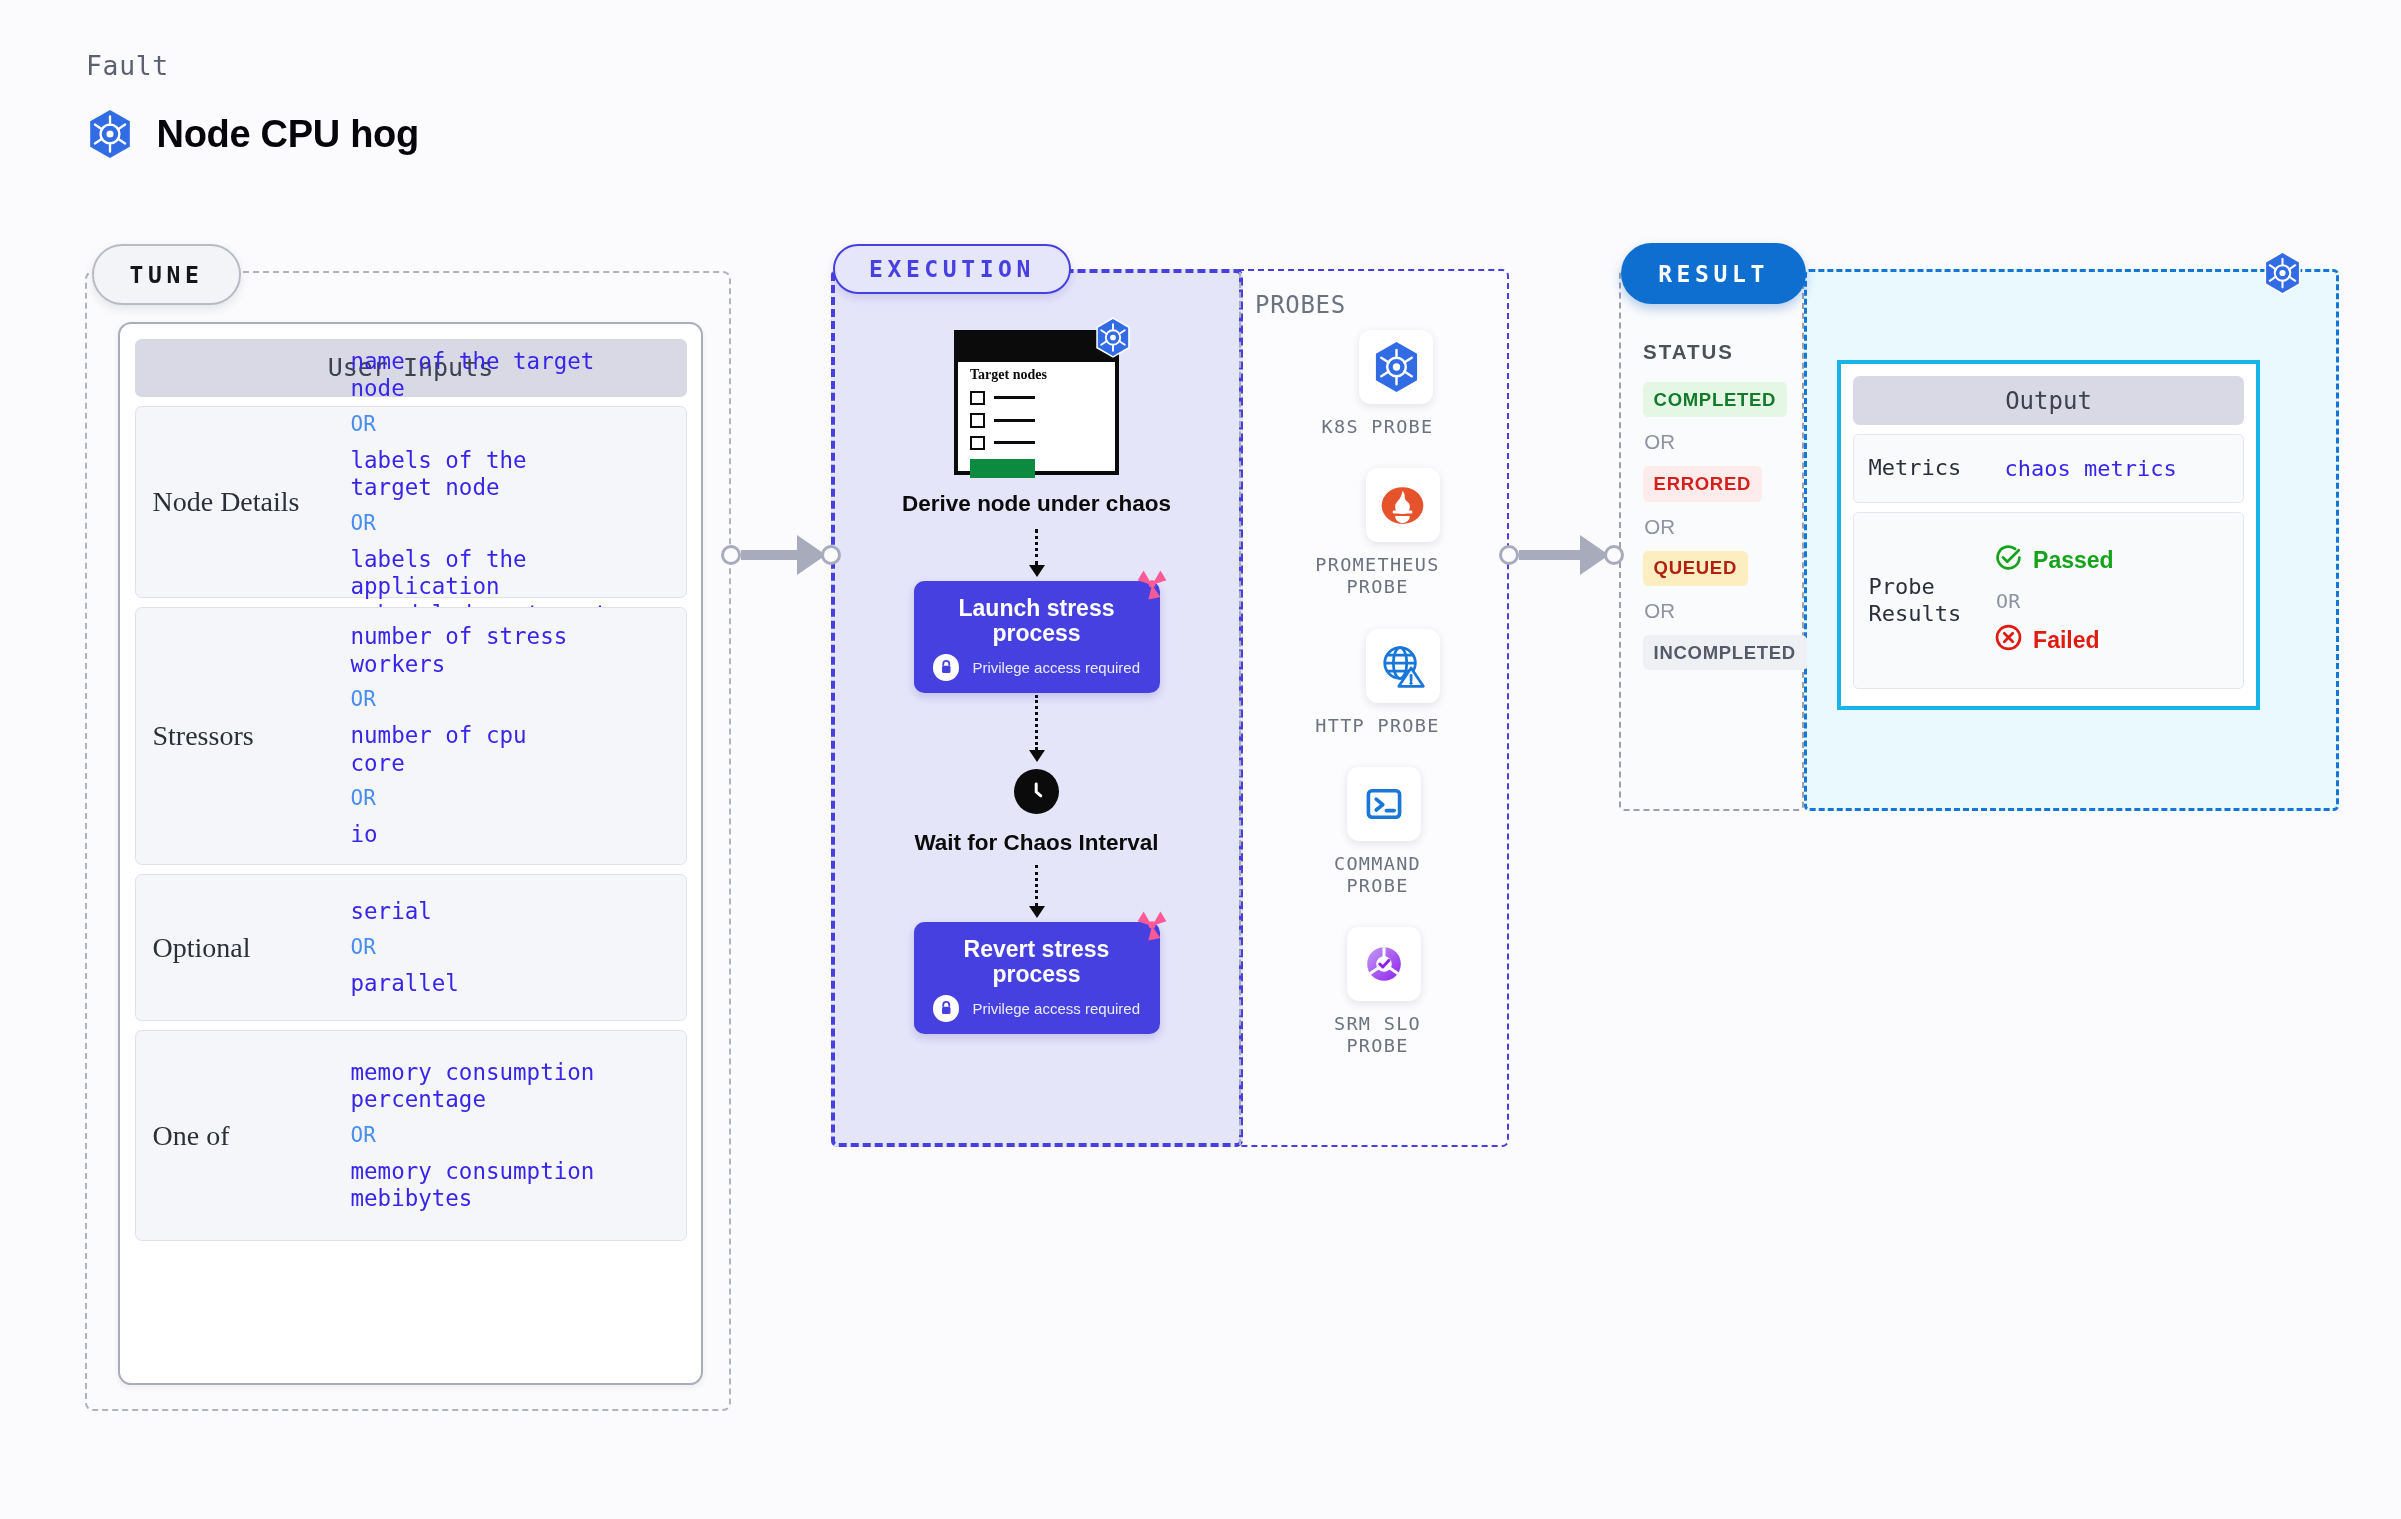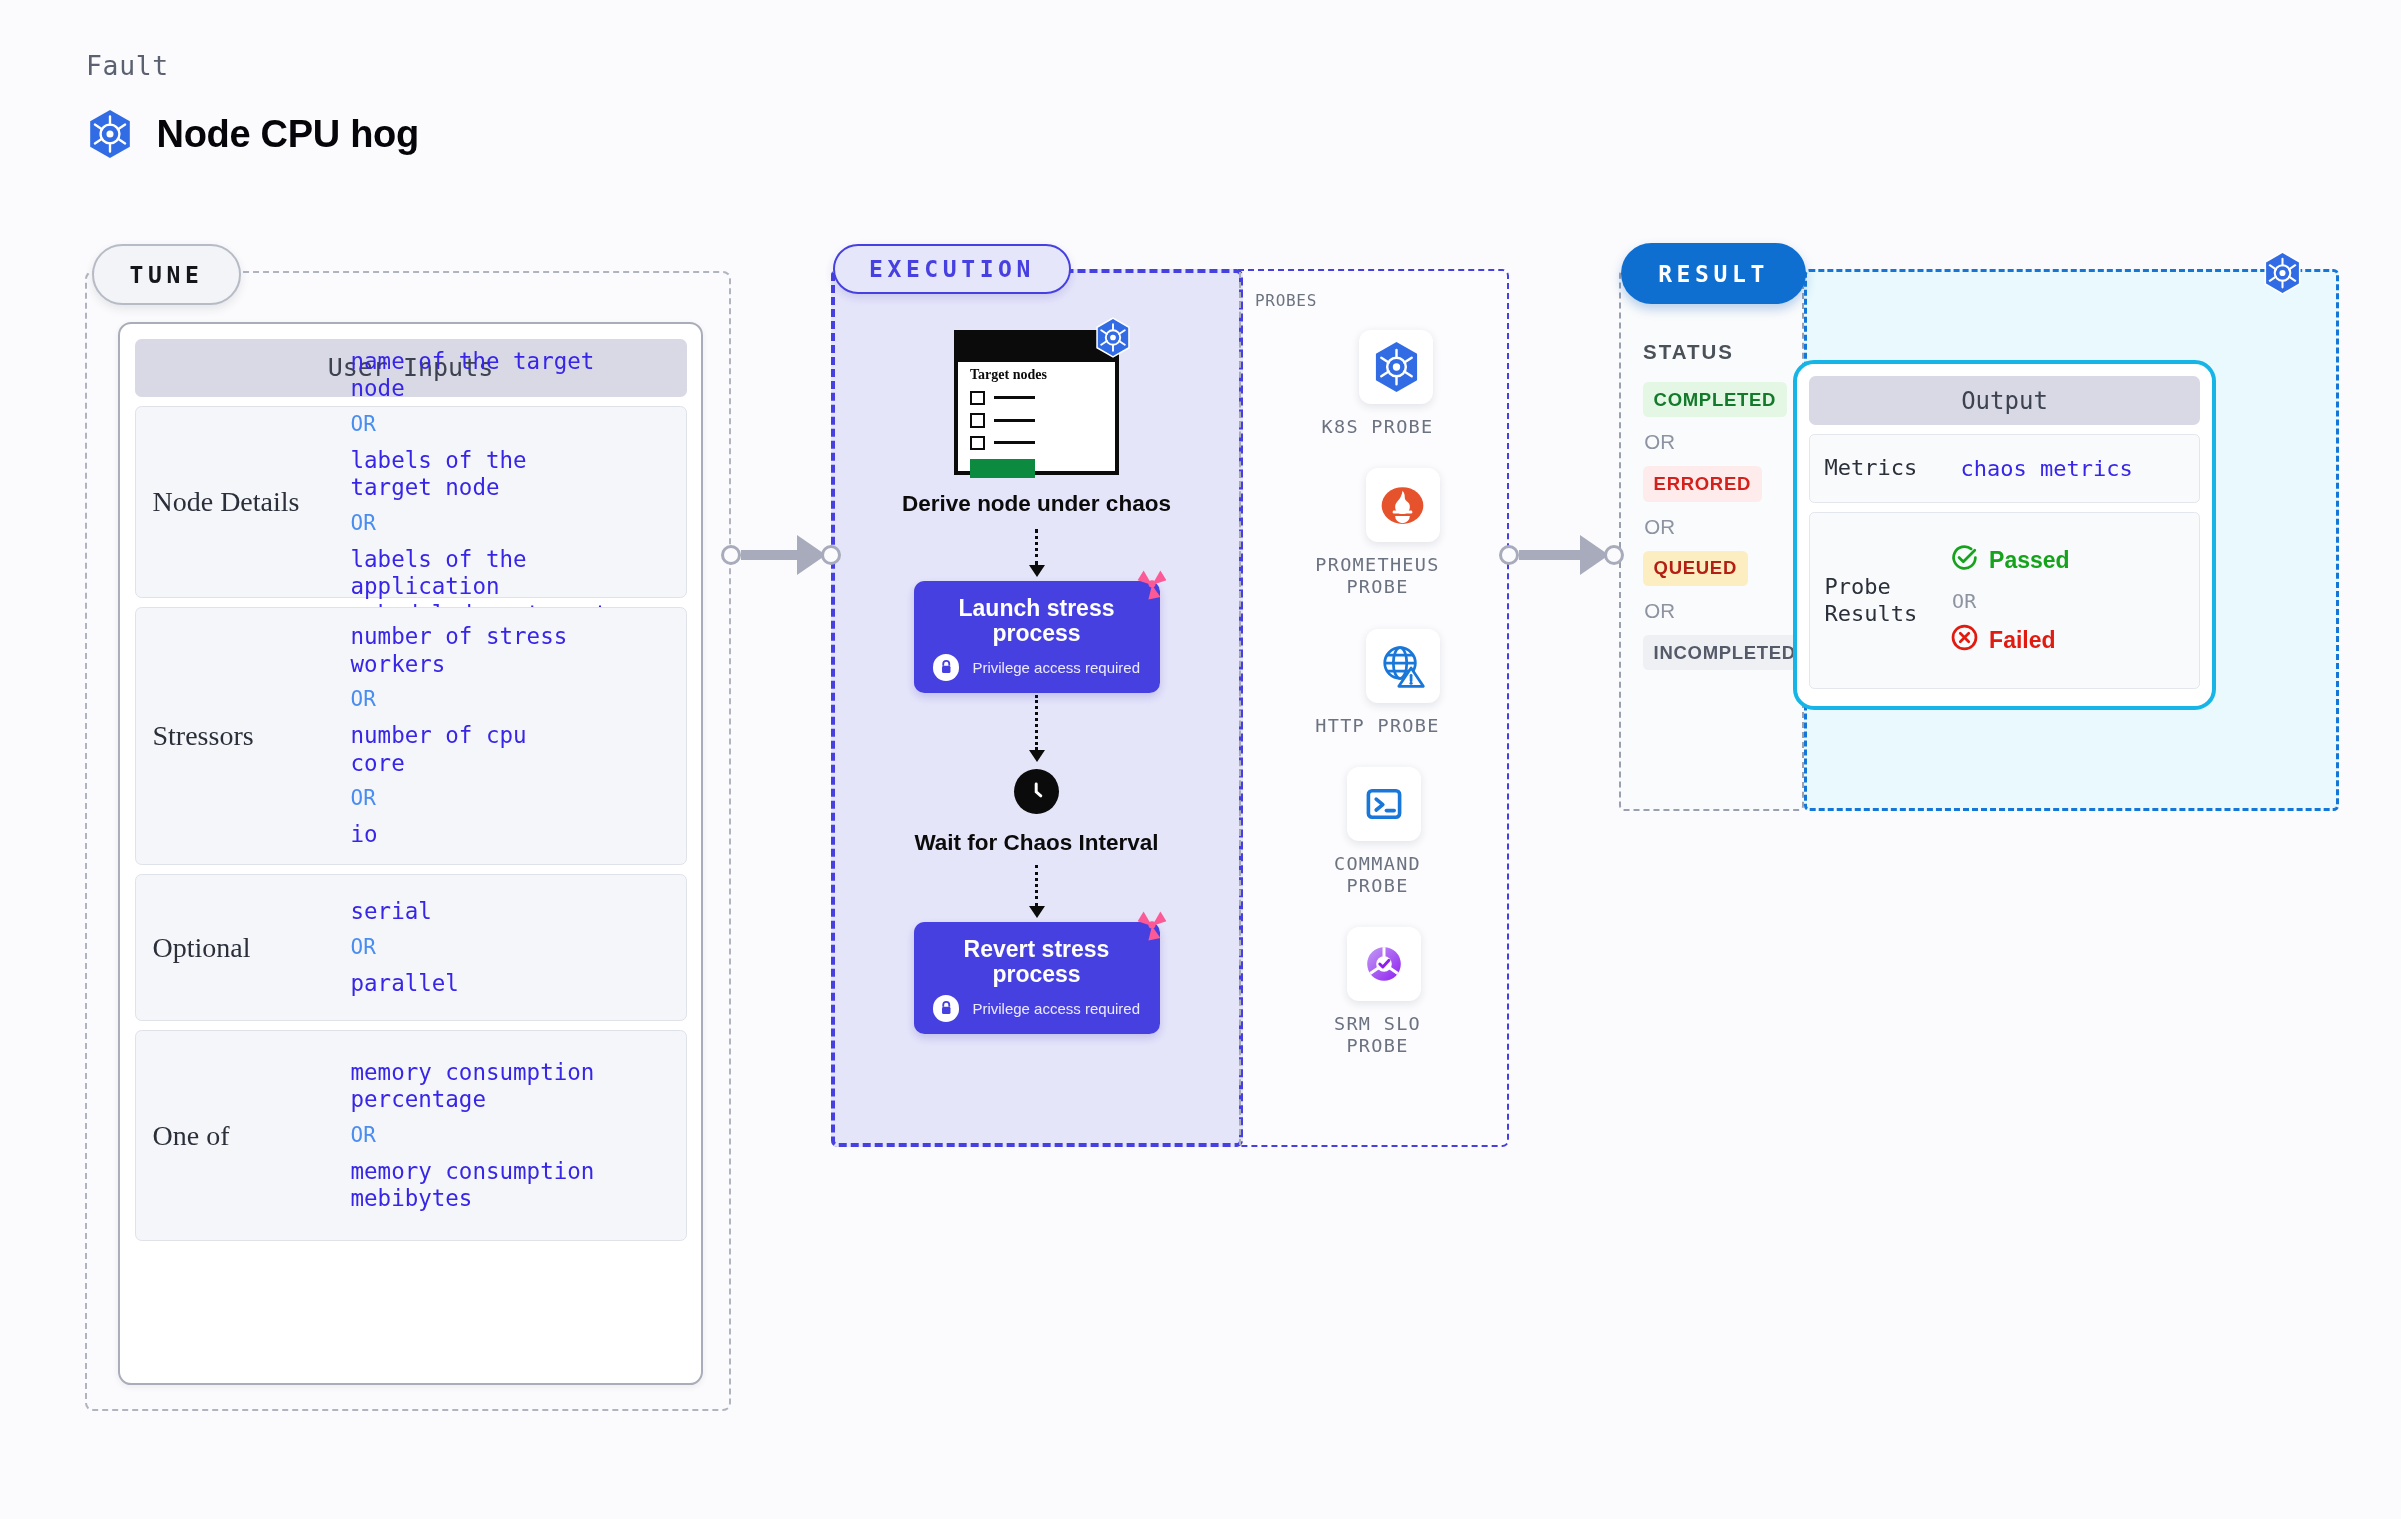--- a/index.html
+++ b/index.html
@@ -69,21 +69,21 @@
   #exec-outer{
     left:831px;top:269px;width:678px;height:878px;
     border:2.6px dashed #4740e0;border-radius:6.6px;box-sizing:border-box;background:#fcfcfe;
   }
   #exec-fill{
     left:831px;top:269px;width:412px;height:878px;
     background:#e5e5fa;border:4px dashed #4740e0;border-radius:6.6px;box-sizing:border-box;
   }
   #probes-divider{left:1239px;top:272px;width:0;height:873px;border-left:2.6px dashed #a8acb8;}
 
-  #probes-label{left:1255px;top:291px;font-family:"DejaVu Sans Mono",monospace;font-size:16px;color:#6b7280;letter-spacing:0.7px;}
+  #probes-label{left:1255px;top:291px;font-family:"DejaVu Sans Mono",monospace;font-size:24px;color:#6b7280;letter-spacing:0.7px;}
 
   
   #flow{left:878px;top:330px;width:317px;display:flex;flex-direction:column;align-items:center;}
   #targetnode-card{position:relative;width:165px;height:145px;background:#ffffff;border:4px solid #0b0b0b;box-sizing:border-box;}
   #tn-bar{position:absolute;left:0;top:0;right:0;height:28px;background:#0b0b0b;}
   #tn-body{position:absolute;left:12px;top:34px;right:9.2px;}
   #tn-title{font-size:14px;font-weight:700;color:#0b0b0b;line-height:1.04;font-family:"Liberation Serif",serif;}
   .tn-item{display:flex;align-items:center;gap:9.2px;margin-top:8px;}
   .tn-box{width:14.5px;height:14.5px;border:2.6px solid #0b0b0b;box-sizing:border-box;}
   .tn-line{width:41px;height:3.3px;background:#0b0b0b;}
@@ -123,22 +123,22 @@
     left:1804px;top:269px;width:535px;height:542px;
     border:3.3px dashed #1477d8;border-radius:5.3px;box-sizing:border-box;background:#e9f9fd;
   }
   #output-k8s{left:2262px;top:251px;}
   #status-label{left:1643px;top:340px;font-size:20.5px;font-weight:700;color:#4b5159;letter-spacing:2px;}
   #status-list{left:1643px;top:382px;width:159px;display:flex;flex-direction:column;gap:0;}
   .badge{display:inline-flex;align-items:center;border-radius:5.3px;padding:6.6px 10.6px;font-size:18.5px;font-weight:700;letter-spacing:0.7px;align-self:flex-start;}
   .or-sm{color:#8d93a1;font-size:20.5px;margin:13.2px 0 12px 1.3px;font-family:"Liberation Sans",sans-serif;}
 
   #output-card{
-    left:1793px;top:360px;width:423px;height:350px;
-    background:#ffffff;border:4px solid #17b4e8;border-radius:21px;box-sizing:border-box;
+    left:1837px;top:360px;width:423px;height:350px;
+    background:#ffffff;border:4px solid #17b4e8;border-radius:0;box-sizing:border-box;
     padding:12px;display:flex;flex-direction:column;gap:9.2px;
   }
   #output-card .card-title{height:49px;font-size:24px;}
   .out-row{background:#f9fafc;border:1.3px solid #e4e6ee;border-radius:5.3px;display:flex;align-items:center;padding:10.6px 14.5px;box-sizing:border-box;}
   .out-key{width:125px;flex:none;font-family:"DejaVu Sans Mono",monospace;font-size:22px;color:#2b2f39;line-height:1.2;}
   .out-vals{display:flex;flex-direction:column;gap:6.6px;}
   .out-val-mono{font-family:"DejaVu Sans Mono",monospace;font-size:22px;color:#3726e8;margin-left:11px;}
   .res-line{display:flex;align-items:center;gap:10.6px;font-size:23px;font-weight:700;}
 </style>
 </head>

